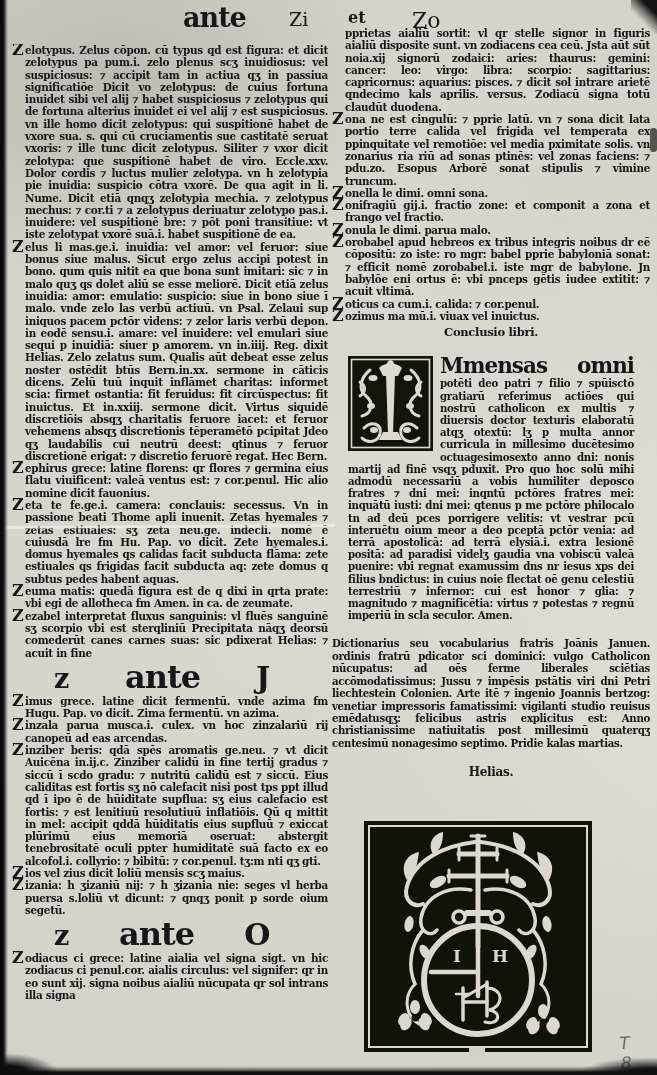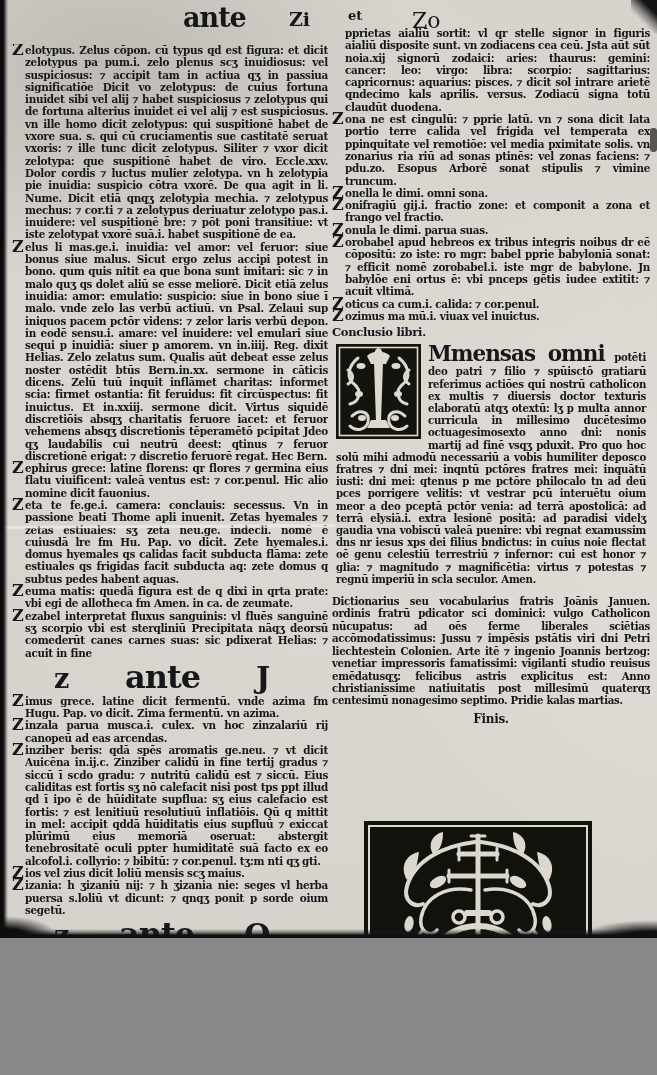--- a/index.html
+++ b/index.html
@@ -1,57 +1,57 @@
 <!DOCTYPE html>
 <html><head>
 <meta charset="utf-8">
 <style>
   html,body{margin:0;padding:0;background:#888;}
-  .page{position:relative;width:657px;height:938px;overflow:hidden;
+  .page{position:relative;width:657px;height:1075px;overflow:hidden;
     background:
       radial-gradient(ellipse 420px 300px at 18% 8%, rgba(120,118,112,.28), transparent 70%),
       radial-gradient(ellipse 500px 700px at 110% 60%, rgba(235,233,226,.5), transparent 70%),
       radial-gradient(ellipse 900px 1200px at 50% 45%, #dcd9d2 0%, #d3d0c9 70%, #c6c3bc 100%);
     font-family:"DejaVu Serif", serif; color:#17171a;}
   
   .edge-left{position:absolute;left:0;top:0;width:8px;height:100%;
     background:linear-gradient(90deg,#0b0b0b 0 3px,#222 4px,rgba(40,40,38,.45) 6px,transparent 8px);}
   .edge-bottom{position:absolute;left:0;bottom:0;width:100%;height:9px;
     background:linear-gradient(0deg,#101010 0 3px,rgba(25,25,23,.55) 5px,transparent 9px);}
   .corner-tr{position:absolute;right:0;top:0;width:26px;height:34px;
     background:linear-gradient(225deg,#141414 25%,rgba(20,20,20,.4) 45%,transparent 62%);}
   .corner-bl{position:absolute;left:0;bottom:0;width:60px;height:22px;background:radial-gradient(ellipse at 10% 100%,#0e0e0e 30%,transparent 70%);}
   .corner-br{position:absolute;right:0;bottom:0;width:80px;height:18px;background:radial-gradient(ellipse at 90% 100%,#101010 25%,transparent 70%);}
   .smudge-right{position:absolute;right:0;top:128px;width:7px;height:24px;background:#2b2b29;border-radius:3px;opacity:.75;}
   .fold-line{position:absolute;left:0;top:525px;width:335px;height:3px;background:rgba(250,249,244,.5);transform:rotate(-.3deg);}
 
   
   .runhead{position:absolute;top:2px;left:0;width:657px;height:36px;}
   .rh-ante{position:absolute;left:183px;top:0;font-size:27px;font-weight:700;letter-spacing:-1px;}
-  .rh-f1{position:absolute;left:289px;top:6px;font-size:19px;font-weight:700;}
-  .rh-f2{position:absolute;left:348px;top:6px;font-size:13px;font-weight:700;}
+  .rh-f1{position:absolute;left:289px;top:6px;font-size:19px;font-weight:400;}
+  .rh-f2{position:absolute;left:348px;top:6px;font-size:16px;font-weight:700;}
   .rh-f3{position:absolute;left:412px;top:6px;font-size:22px;font-weight:400;}
 
   
   .col{position:absolute;text-align:justify;font-weight:700;
     font-size:10.4px;line-height:12.3px;letter-spacing:-.3px;overflow:hidden;}
   .col-left{left:12px;top:44px;width:316px;height:975px;}
   .col-right{left:332px;top:27px;width:318px;height:788px;}
   .entry{margin:0 0 0 13px;}
   .init{float:left;width:13px;margin-left:-13px;font-size:16px;line-height:11px;font-weight:700;}
   .etext{}
   .sh{display:flex;align-items:baseline;margin:2px 0 1px 0;}
   .sh-z{margin-left:42px;font-size:27px;font-weight:700;line-height:30px;}
   .sh-ante{margin:0 auto;font-size:32px;font-weight:700;letter-spacing:-1px;line-height:32px;}
   .sh-letter{margin-right:58px;font-size:30px;font-weight:700;line-height:30px;}
-  .conclusio{text-align:left;font-size:11.5px;margin:4px 0 3px 0;font-weight:700;}
-  .colophon{margin:4px;font-size:10.2px;line-height:12.2px;}
+  .conclusio{text-align:center;font-size:11.5px;margin:4px 0 3px 0;font-weight:700;}
+  .colophon{margin:16px;font-size:10.2px;line-height:12.2px;}
   .initial-block{float:left;width:85px;height:95px;margin:2px 7px 2px 0;}
   .coph-open{font-size:21.5px;line-height:23px;letter-spacing:-1px;font-weight:700;}
-  .dict{margin:10px 0 6px 0;font-size:10.2px;line-height:12.4px;}
+  .dict{margin:10px 0 17px 0;font-size:10.2px;line-height:12.4px;}
   .finis{text-align:center;font-size:12px;font-weight:700;margin-top:3px;}
 
   .device{position:absolute;left:363px;top:820px;width:230px;height:236px;}
   .handnote{position:absolute;left:620px;top:1032px;font-family:"DejaVu Sans",sans-serif;
     font-style:italic;font-size:17px;color:#6f6e6a;letter-spacing:4px;transform:rotate(-4deg);}
 </style>
 </head>
 <body>
 
 <div class="page">
@@ -86,21 +86,21 @@
       <span class="sh-letter">O</span>
     </div>
     <p class="entry"><span class="init">Z</span><span class="etext">odiacus ci grece: latine aialia vel signa sigt. vn hic zodiacus ci penul.cor. aialis circulus: vel signifer: qr in eo sunt xij. signa noibus aialiū nūcupata qr sol intrans illa signa</span></p>
   </div>
 
   <div class="col col-right">
     <p class="entry"><span class="init"></span><span class="etext">pprietas aialiū sortit: vl qr stelle signor in figuris aialiū disposite sunt. vn zodiacens cea ceū. Jsta aūt sūt noia.xij signorū zodaici: aries: thaurus: gemini: cancer: leo: virgo: libra: scorpio: sagittarius: capricornus: aquarius: pisces. ⁊ dicit sol intrare arietē qndecimo kals aprilis. versus. Zodiacū signa totū claudūt duodena.</span></p>
     <p class="entry"><span class="init">Z</span><span class="etext">ona ne est cingulū: ⁊ pprie latū. vn ⁊ sona dicit lata portio terre calida vel frigida vel temperata ex ppinquitate vel remotiōe: vel media pximitate solis. vn zonarius ria riū ad sonas ptinēs: vel zonas faciens: ⁊ pdu.zo. Esopus Arborē sonat stipulis ⁊ vimine truncum.</span></p>
     <p class="entry"><span class="init">Z</span><span class="etext">onella le dimi. omni sona.</span></p>
     <p class="entry"><span class="init">Z</span><span class="etext">onifragiū gij.i. fractio zone: et componit a zona et frango vel fractio.</span></p>
-    <p class="entry"><span class="init">Z</span><span class="etext">onula le dimi. parua suas.</span></p>
+    <p class="entry"><span class="init">Z</span><span class="etext">onula le dimi. parua malo.</span></p>
     <p class="entry"><span class="init">Z</span><span class="etext">orobabel apud hebreos ex tribus integris noibus dr eē cōpositū: zo iste: ro mgr: babel pprie babyloniā sonat: ⁊ efficit nomē zorobabel.i. iste mgr de babylone. Jn babylōe eni ortus ē: vbi pnceps gētis iudee extitit: ⁊ acuit vltimā.</span></p>
     <p class="entry"><span class="init">Z</span><span class="etext">oticus ca cum.i. calida: ⁊ cor.penul.</span></p>
     <p class="entry"><span class="init">Z</span><span class="etext">ozimus ma mū.i. viuax vel inuictus.</span></p>
 
     <div class="conclusio">Conclusio libri.</div>
 
     <p class="colophon">
       <span class="initial-block"><svg width="85" height="95" viewBox="0 0 85 95">
         <rect x="0" y="0" width="85" height="95" fill="#14140f"></rect>
         <rect x="3.5" y="3.5" width="78" height="88" fill="none" stroke="#ddd9d0" stroke-width="1.6"></rect>
@@ -121,21 +121,21 @@
           <ellipse cx="60" cy="22" rx="4.5" ry="3"></ellipse>
           <ellipse cx="23" cy="50" rx="4" ry="3"></ellipse>
           <ellipse cx="62" cy="50" rx="4" ry="3"></ellipse>
           <ellipse cx="26" cy="74" rx="4" ry="3"></ellipse>
           <ellipse cx="59" cy="74" rx="4" ry="3"></ellipse>
         </g>
       </svg></span><span class="coph-open">Mmensas omni</span> <span class="etext">potēti deo patri ⁊ filio ⁊ spūisctō gratiarū referimus actiōes qui nostrū catholicon ex multis ⁊ diuersis doctor texturis elaboratū atqʒ otextū: lʒ p multa annor curricula in millesimo ducētesimo octuagesimosexto anno dni: nonis martij ad finē vsqʒ pduxit. Pro quo hoc solū mihi admodū necessariū a vobis humiliter deposco fratres ⁊ dni mei: inqntū pctōres fratres mei: inquātū iusti: dni mei: qtenus p me pctōre philocalo tn ad deū pces porrigere velitis: vt vestrar pcū interuētu oium meor a deo pceptā pctōr venia: ad terrā apostolicā: ad terrā elysiā.i. extra lesionē positā: ad paradisi videlʒ gaudia vna vobiscū valeā puenire: vbi regnat examussim dns nr iesus xps dei filius bndictus: in cuius noie flectat oē genu celestiū terrestriū ⁊ infernor: cui est honor ⁊ glia: ⁊ magnitudo ⁊ magnificētia: virtus ⁊ potestas ⁊ regnū imperiū in scla seculor. Amen.</span>
     </p>
 
     <p class="dict">Dictionarius seu vocabularius fratris Joānis Januen. ordinis fratrū pdicator sci dominici: vulgo Catholicon nūcupatus: ad oēs ferme liberales sciētias accōmodatissimus: Jussu ⁊ impēsis pstātis viri dni Petri liechtestein Colonien. Arte itē ⁊ ingenio Joannis bertzog: venetiar impressoris famatissimi: vigilanti studio reuisus emēdatusqʒ: felicibus astris explicitus est: Anno christianissime natiuitatis post millesimū quaterqʒ centesimū nonagesimo septimo. Pridie kalas martias.</p>
-    <div class="finis">Finis.</div>
+    <div class="finis">Helias.</div>
   </div>
 
   <div class="device">
     <svg width="230" height="236" viewBox="0 0 230 236">
       <rect x="1" y="1" width="228" height="231" fill="#12120d"></rect>
       <rect x="6" y="6" width="218" height="221" fill="none" stroke="#dcd8cf" stroke-width="2"></rect>
       <g stroke="#dcd8cf" fill="none" stroke-linecap="round">
 
         <line x1="115" y1="16" x2="115" y2="126" stroke-width="5"></line>
         <line x1="96" y1="34" x2="134" y2="34" stroke-width="5"></line>

